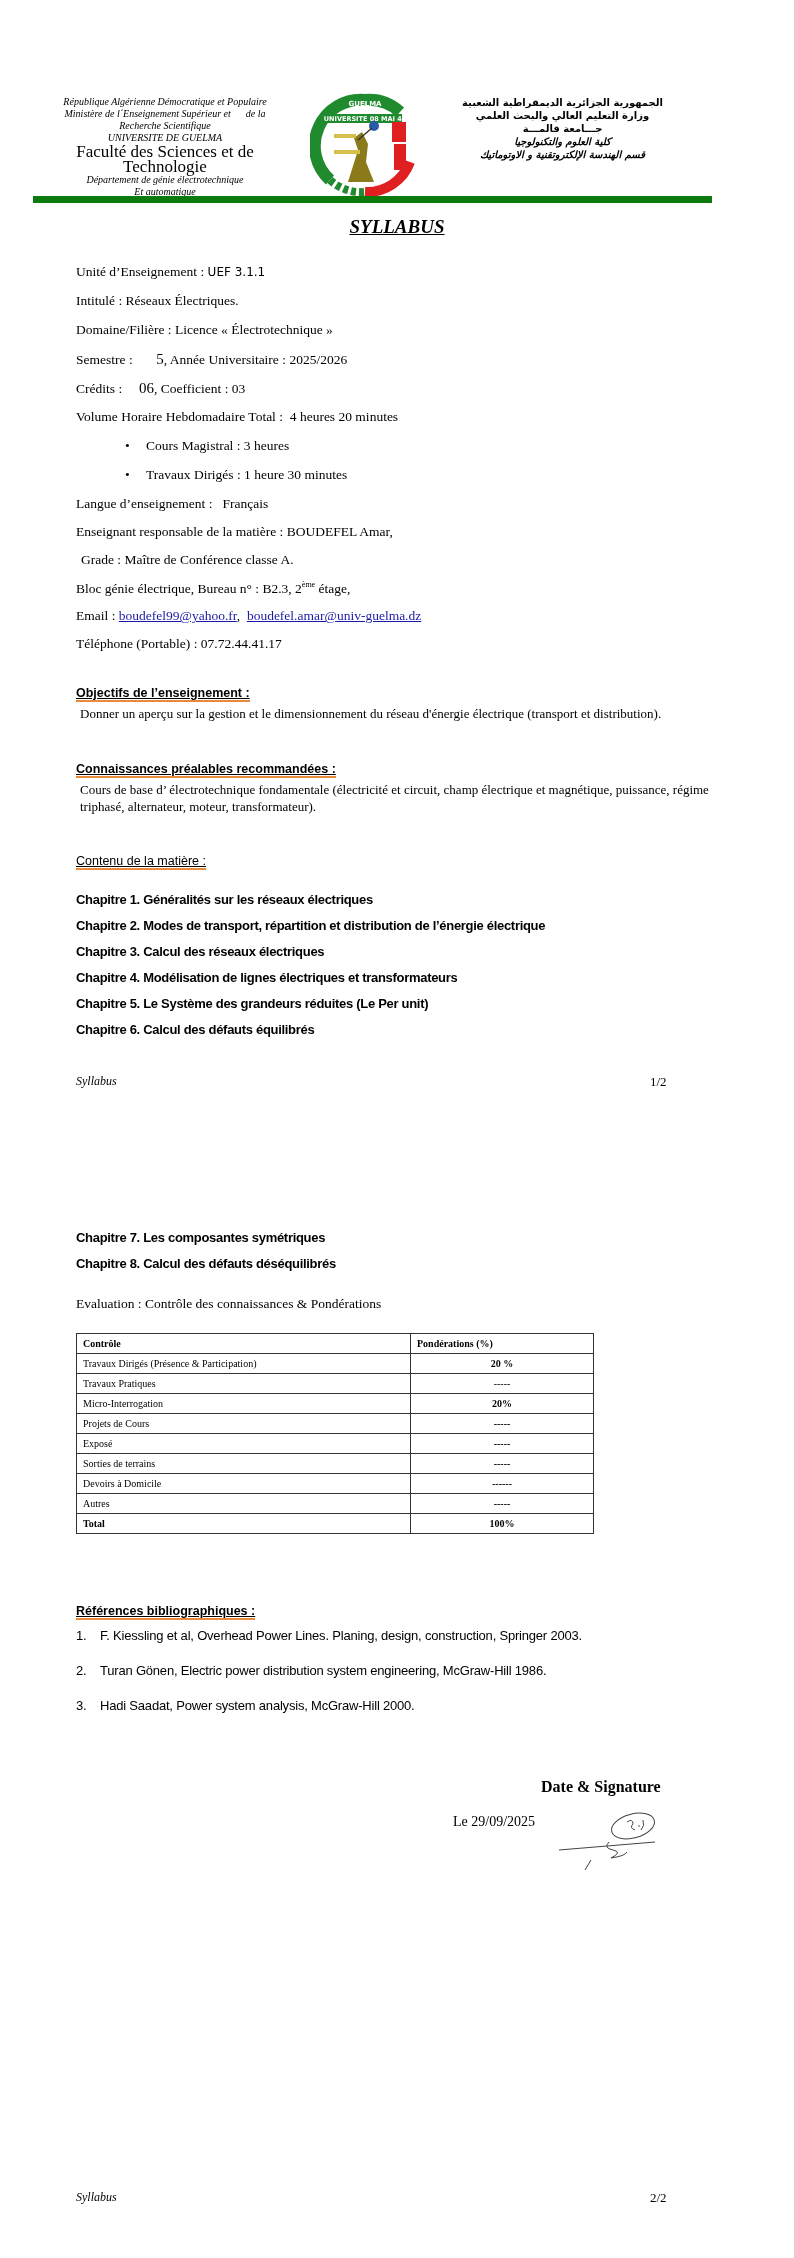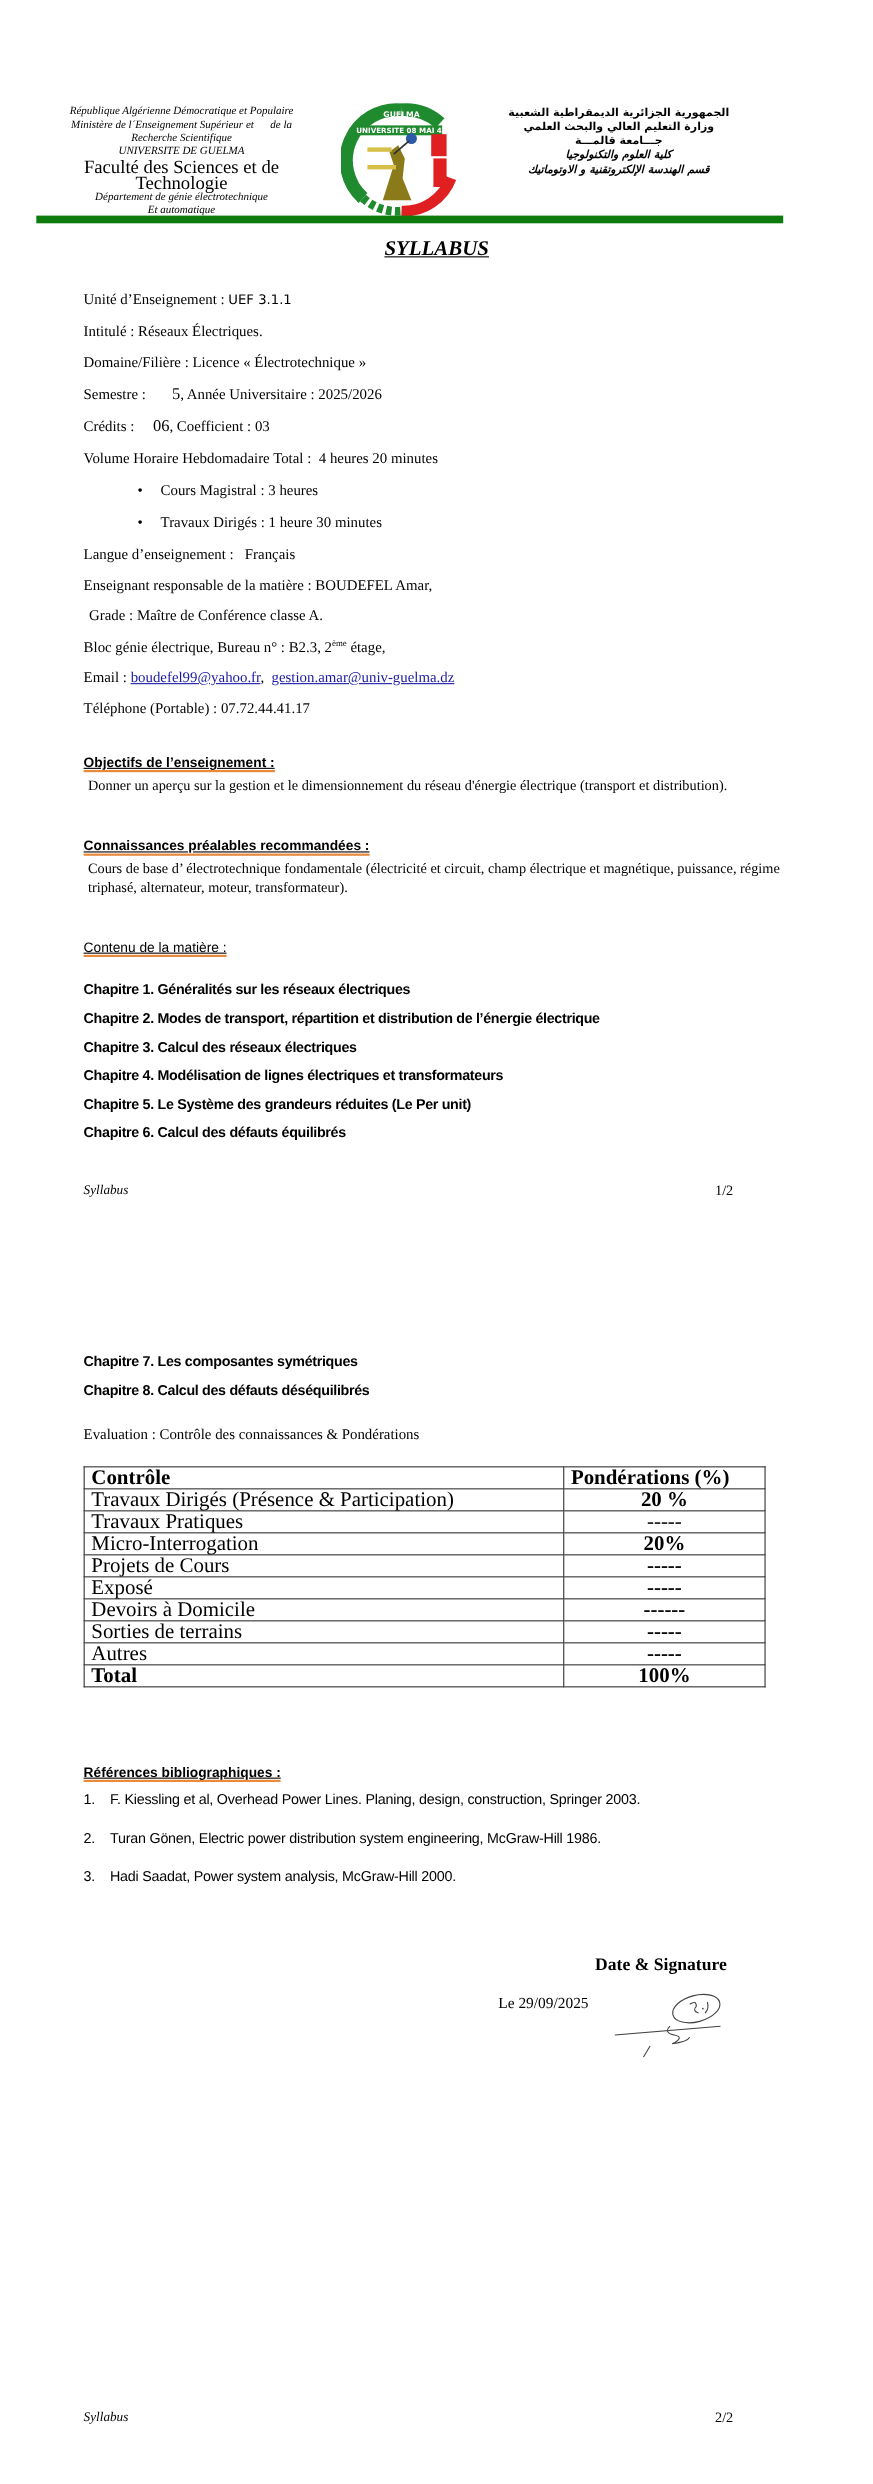--- a/index.html
+++ b/index.html
@@ -17,21 +17,21 @@
   .line { left: 76px; font-size: 13.5px; white-space: nowrap; }
   .b { font-weight: normal; }
   .bullet { left: 146px; font-size: 13.5px; white-space: nowrap; }
   .bullet::before { content: "\2022"; position: absolute; left: -21px; }
   a.link { color: #1a1aa6; text-decoration: underline; }
   .sect-h { left: 76px; font-size: 13.5px; font-weight: bold; white-space: nowrap; border-bottom: 2px solid #e88a3c; padding-bottom: 0; text-decoration: underline; }
   .para { left: 80px; width: 640px; font-size: 13px; line-height: 17px; }
   .chap { left: 76px; font-family: "Liberation Sans", "DejaVu Sans", sans-serif; font-size: 13px; font-weight: bold; white-space: nowrap; letter-spacing: -0.3px; }
   .footer-left { left: 76px; font-size: 12px; font-style: italic; }
   .footer-right { left: 650px; font-size: 13px; }
-  table.eval { position: absolute; left: 76px; top: 1333px; width: 620px; border-collapse: collapse; font-size: 19px; }
+  table.eval { position: absolute; left: 76px; top: 1333px; width: 518px; border-collapse: collapse; font-size: 10px; }
   table.eval td { border: 1px solid #333; padding: 0 6px; height: 19px; line-height: 18px; }
   table.eval td.c2 { width: 170px; text-align: center; font-weight: bold; }
   table.eval tr.head td { font-weight: bold; }
   table.eval tr.head td.c2 { text-align: left; }
   table.eval tr.total td { font-weight: bold; margin-left: 12px; }
   .refs { left: 76px; top: 1605px; }
   .ref-item { position: absolute; left: 24px; font-family: "Liberation Sans", "DejaVu Sans", sans-serif; font-size: 13px; white-space: nowrap; letter-spacing: -0.2px; }
   .ref-num { position: absolute; left: -24px; }
   .sig-h { left: 541px; top: 1778px; font-size: 16px; font-weight: bold; }
   .sig-date { left: 453px; top: 1814px; font-size: 14px; }
@@ -108,21 +108,21 @@
 <div class="abs line" style="top:524px">
   <span class="b">Enseignant responsable de la matière</span> : <span>BOUDEFEL Amar,</span>
 </div>
 <div class="abs line" style="top:552px; left:81px">
   <span class="b">Grade</span> : <span>Maître de Conférence classe A.</span>
 </div>
 <div class="abs line" style="top:580px">
   <span style="white-space:pre">Bloc génie électrique, </span><span class="b">Bureau</span><span style="white-space:pre"> n° : B2.3, 2</span><sup style="font-size:8px">ème</sup><span style="white-space:pre"> étage,</span>
 </div>
 <div class="abs line" style="top:608px">
-  <span class="b">Email</span> : <a class="link">boudefel99@yahoo.fr</a>,&nbsp; <a class="link">gestion.amar@univ-guelma.dz</a>
+  <span class="b">Email</span> : <a class="link">boudefel99@yahoo.fr</a>,&nbsp; <a class="link">boudefel.amar@univ-guelma.dz</a>
 </div>
 <div class="abs line" style="top:636px">
   <span class="b">Téléphone</span> <span>(Portable) : 07.72.44.41.17</span>
 </div>
 
 <div class="abs sect-h" style="top:686px; font-family:'Liberation Sans Narrow','Liberation Sans',sans-serif; font-size:12.5px;">Objectifs de l’enseignement :</div>
 <div class="abs para" style="top:705px">Donner un aperçu sur la gestion et le dimensionnement du réseau d'énergie électrique (transport et distribution).</div>
 
 <div class="abs sect-h" style="top:762px; font-family:'Liberation Sans',sans-serif; font-size:12.5px;">Connaissances préalables recommandées :</div>
 <div class="abs para" style="top:781px">Cours de base d’ électrotechnique fondamentale (électricité et circuit, champ électrique et magnétique, puissance, régime triphasé, alternateur, moteur, transformateur).</div>
@@ -165,26 +165,26 @@
   </tr>
   <tr>
     <td>Projets de Cours</td>
     <td class="c2">-----</td>
   </tr>
   <tr>
     <td>Exposé</td>
     <td class="c2">-----</td>
   </tr>
   <tr>
+    <td>Sorties de terrains</td>
+    <td class="c2">-----</td>
+  </tr>
+  <tr>
     <td>Devoirs à Domicile</td>
     <td class="c2">------</td>
-  </tr>
-  <tr>
-    <td>Sorties de terrains</td>
-    <td class="c2">-----</td>
   </tr>
   <tr>
     <td>Autres</td>
     <td class="c2">-----</td>
   </tr>
   <tr class="total">
     <td>Total</td>
     <td class="c2">100%</td>
   </tr>
 </tbody>

